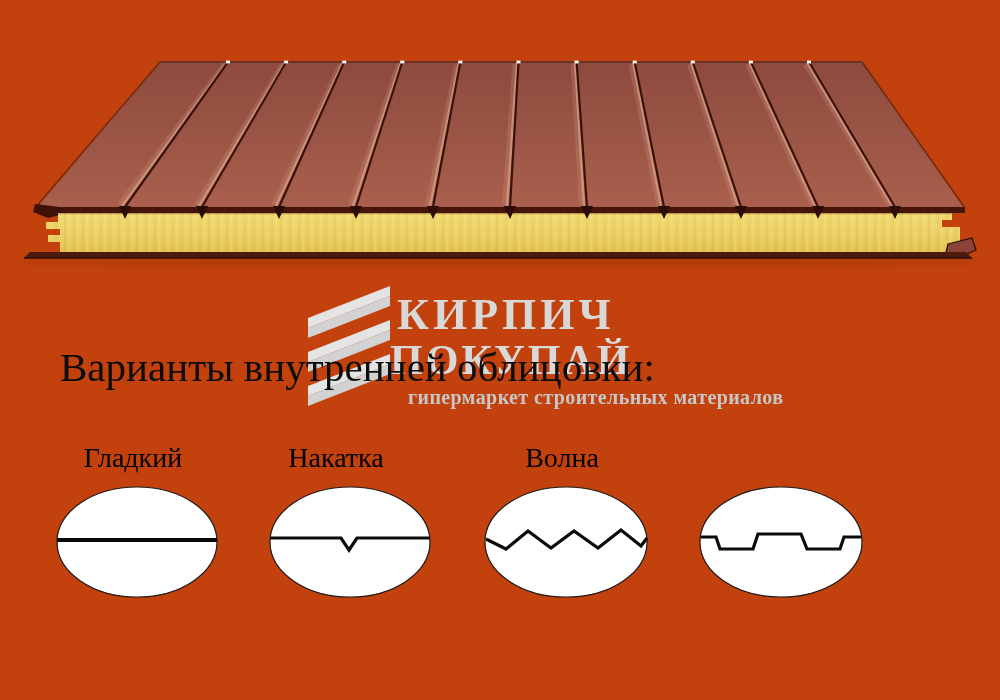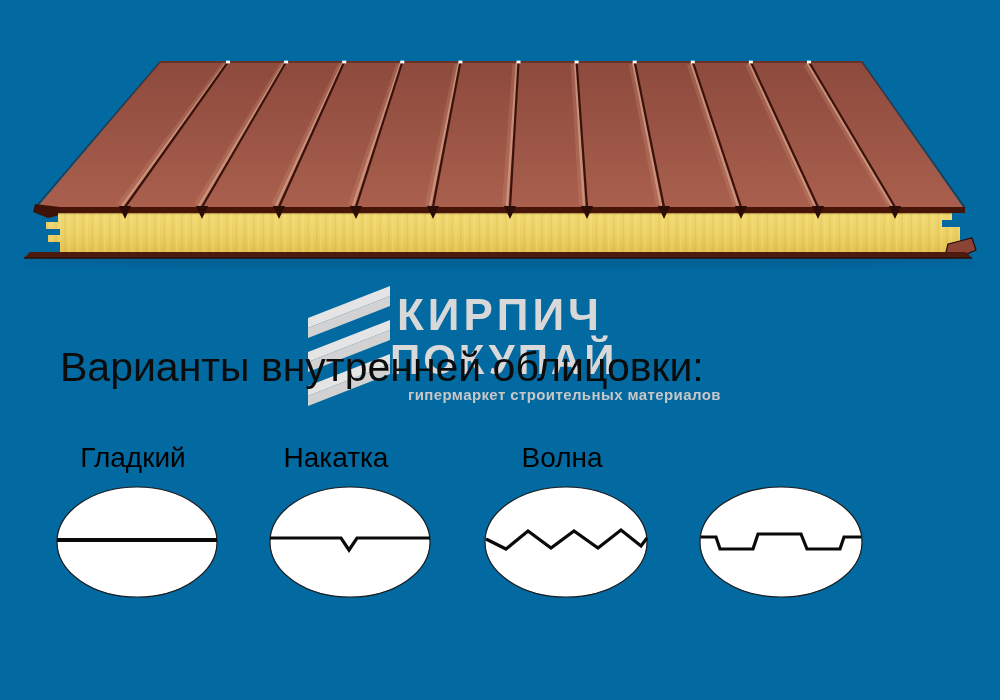--- a/index.html
+++ b/index.html
@@ -1,25 +1,25 @@
 <!DOCTYPE html>
 <html><head>
 <meta charset="utf-8">
 <style>
   html,body{margin:0;padding:0;background:#ffffff;}
-  .stage{position:relative;width:1000px;height:700px;background:#0369a1;overflow:hidden;
-         font-family:Liberation Sans, sans-serif;}
+  .stage{position:relative;width:1000px;height:700px;background:#c2410c;overflow:hidden;
+         font-family:Liberation Serif, serif;}
   .abs{position:absolute;}
   svg{display:block;}
   
   .wm-brand{left:397px;top:293px;font-size:44px;font-weight:bold;letter-spacing:4px;
             color:#d8d8d8;white-space:nowrap;line-height:1;}
   .wm-line2{left:390px;top:339px;font-size:42px;font-weight:bold;letter-spacing:3px;
             color:#d9d9d9;white-space:nowrap;line-height:1;}
-  .wm-tagline{left:408px;top:387px;font-size:15px;font-weight:bold;letter-spacing:0.4px;
+  .wm-tagline{left:408px;top:387px;font-size:20px;font-weight:bold;letter-spacing:0.4px;
             color:#c7c7c7;white-space:nowrap;line-height:1;}
   
   .headline{left:60px;top:347px;font-size:41px;color:#0c0c0c;white-space:nowrap;line-height:1;}
   
   .option-label{top:444px;font-size:28px;color:#000;white-space:nowrap;line-height:1;
                 transform:translateX(-50%);}
 </style>
 </head>
 <body>
 

